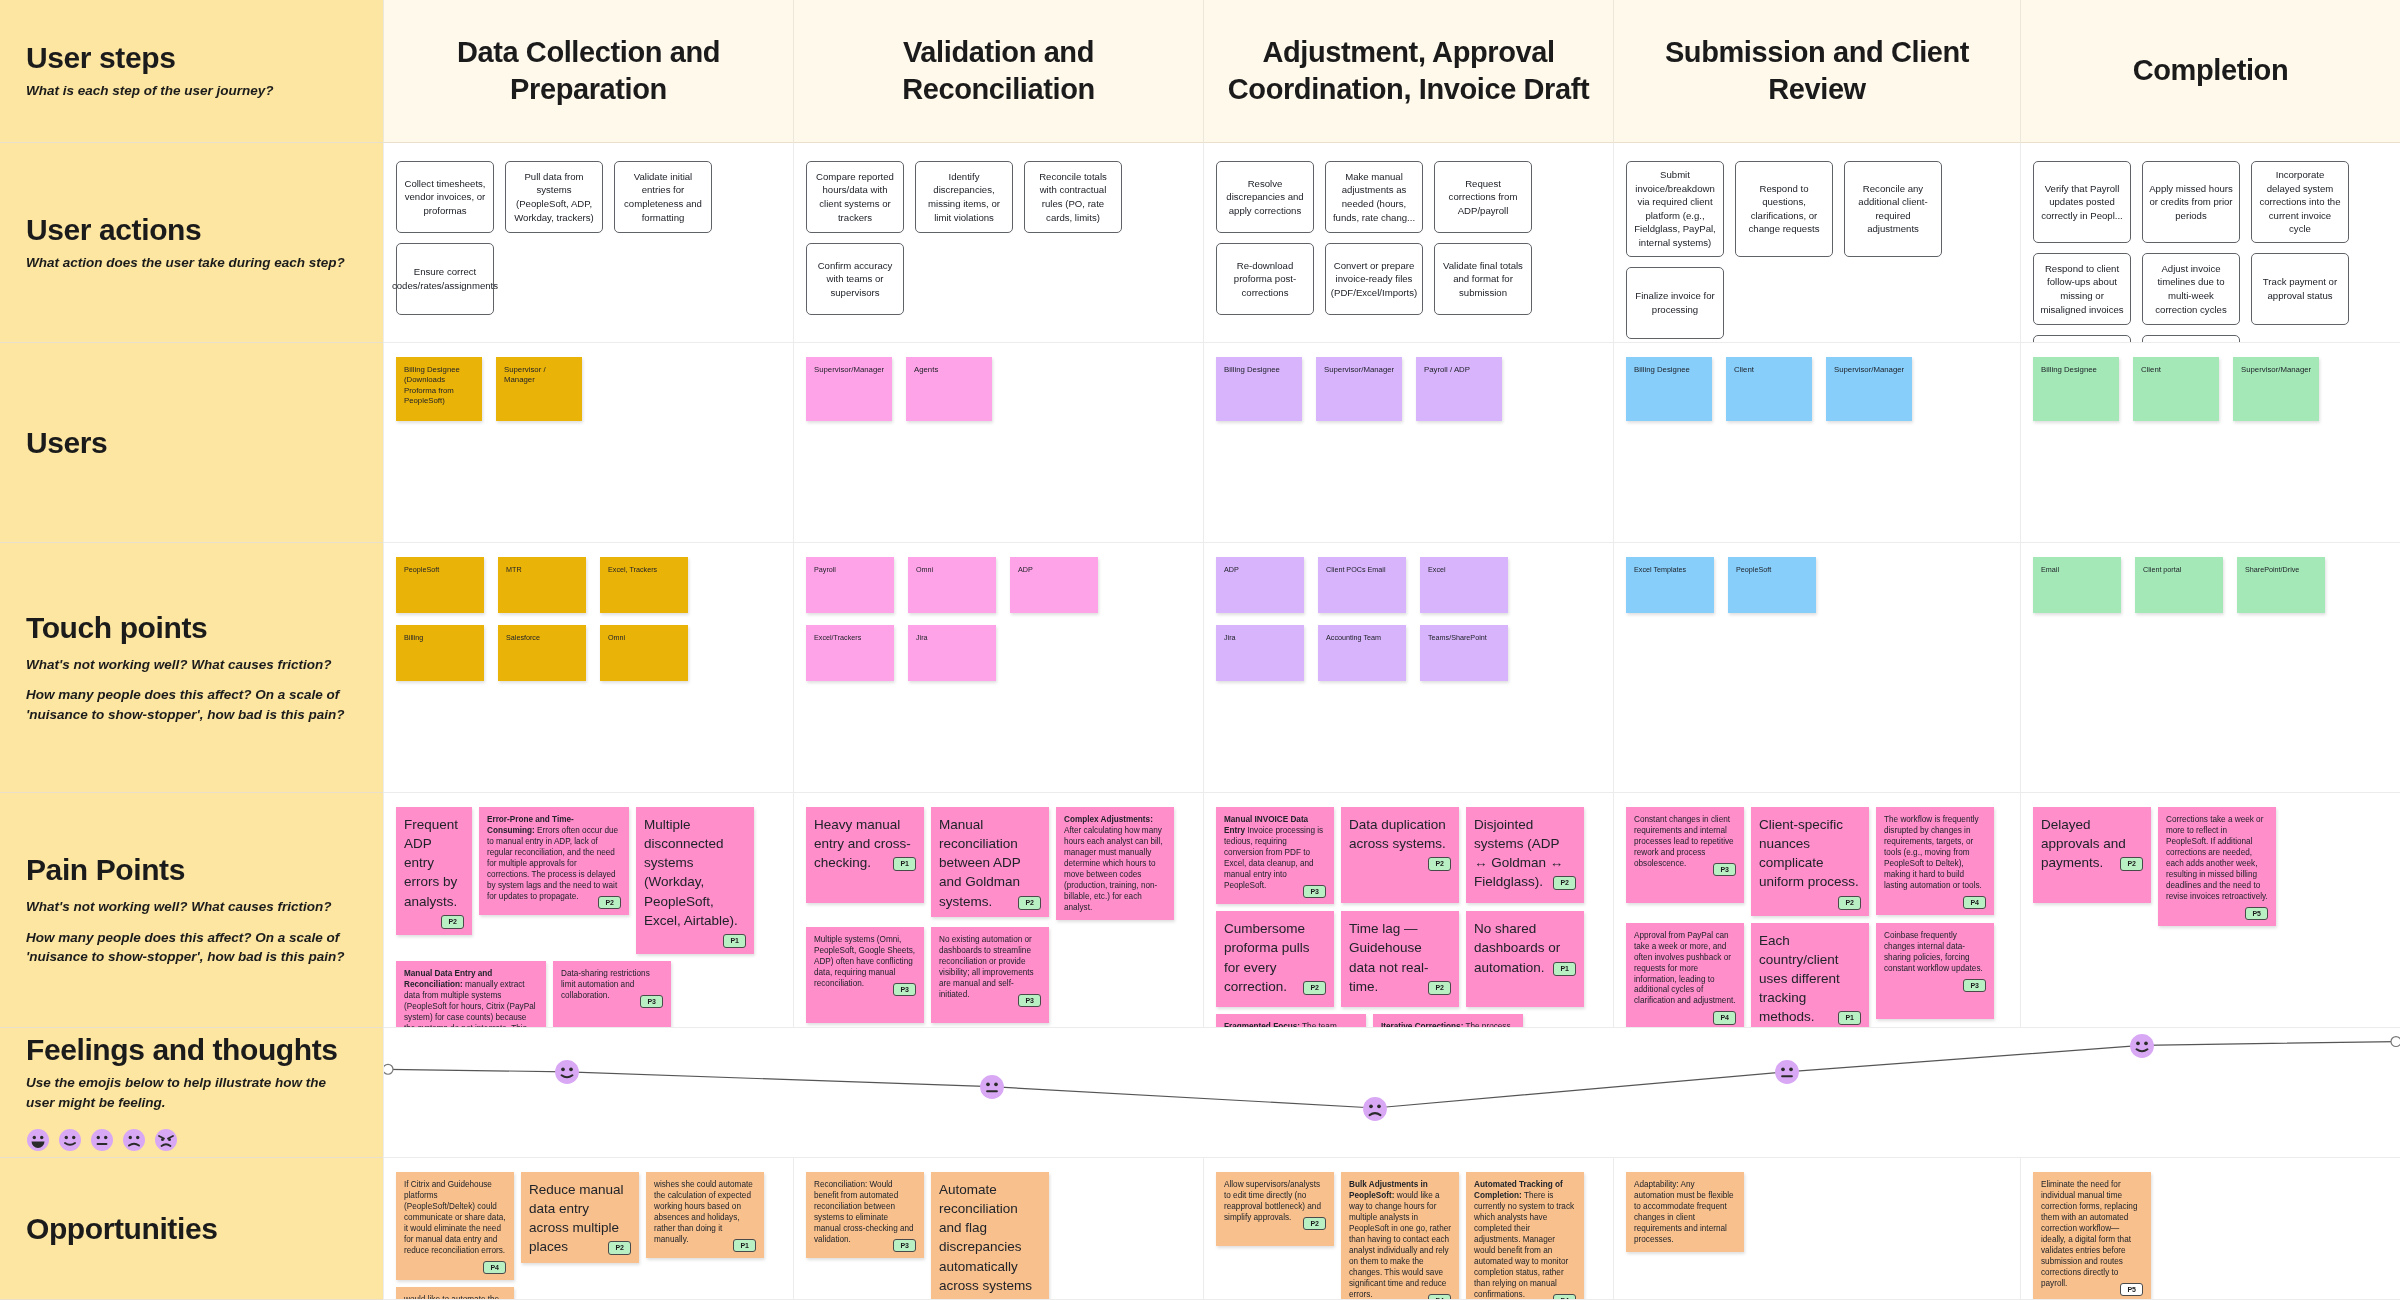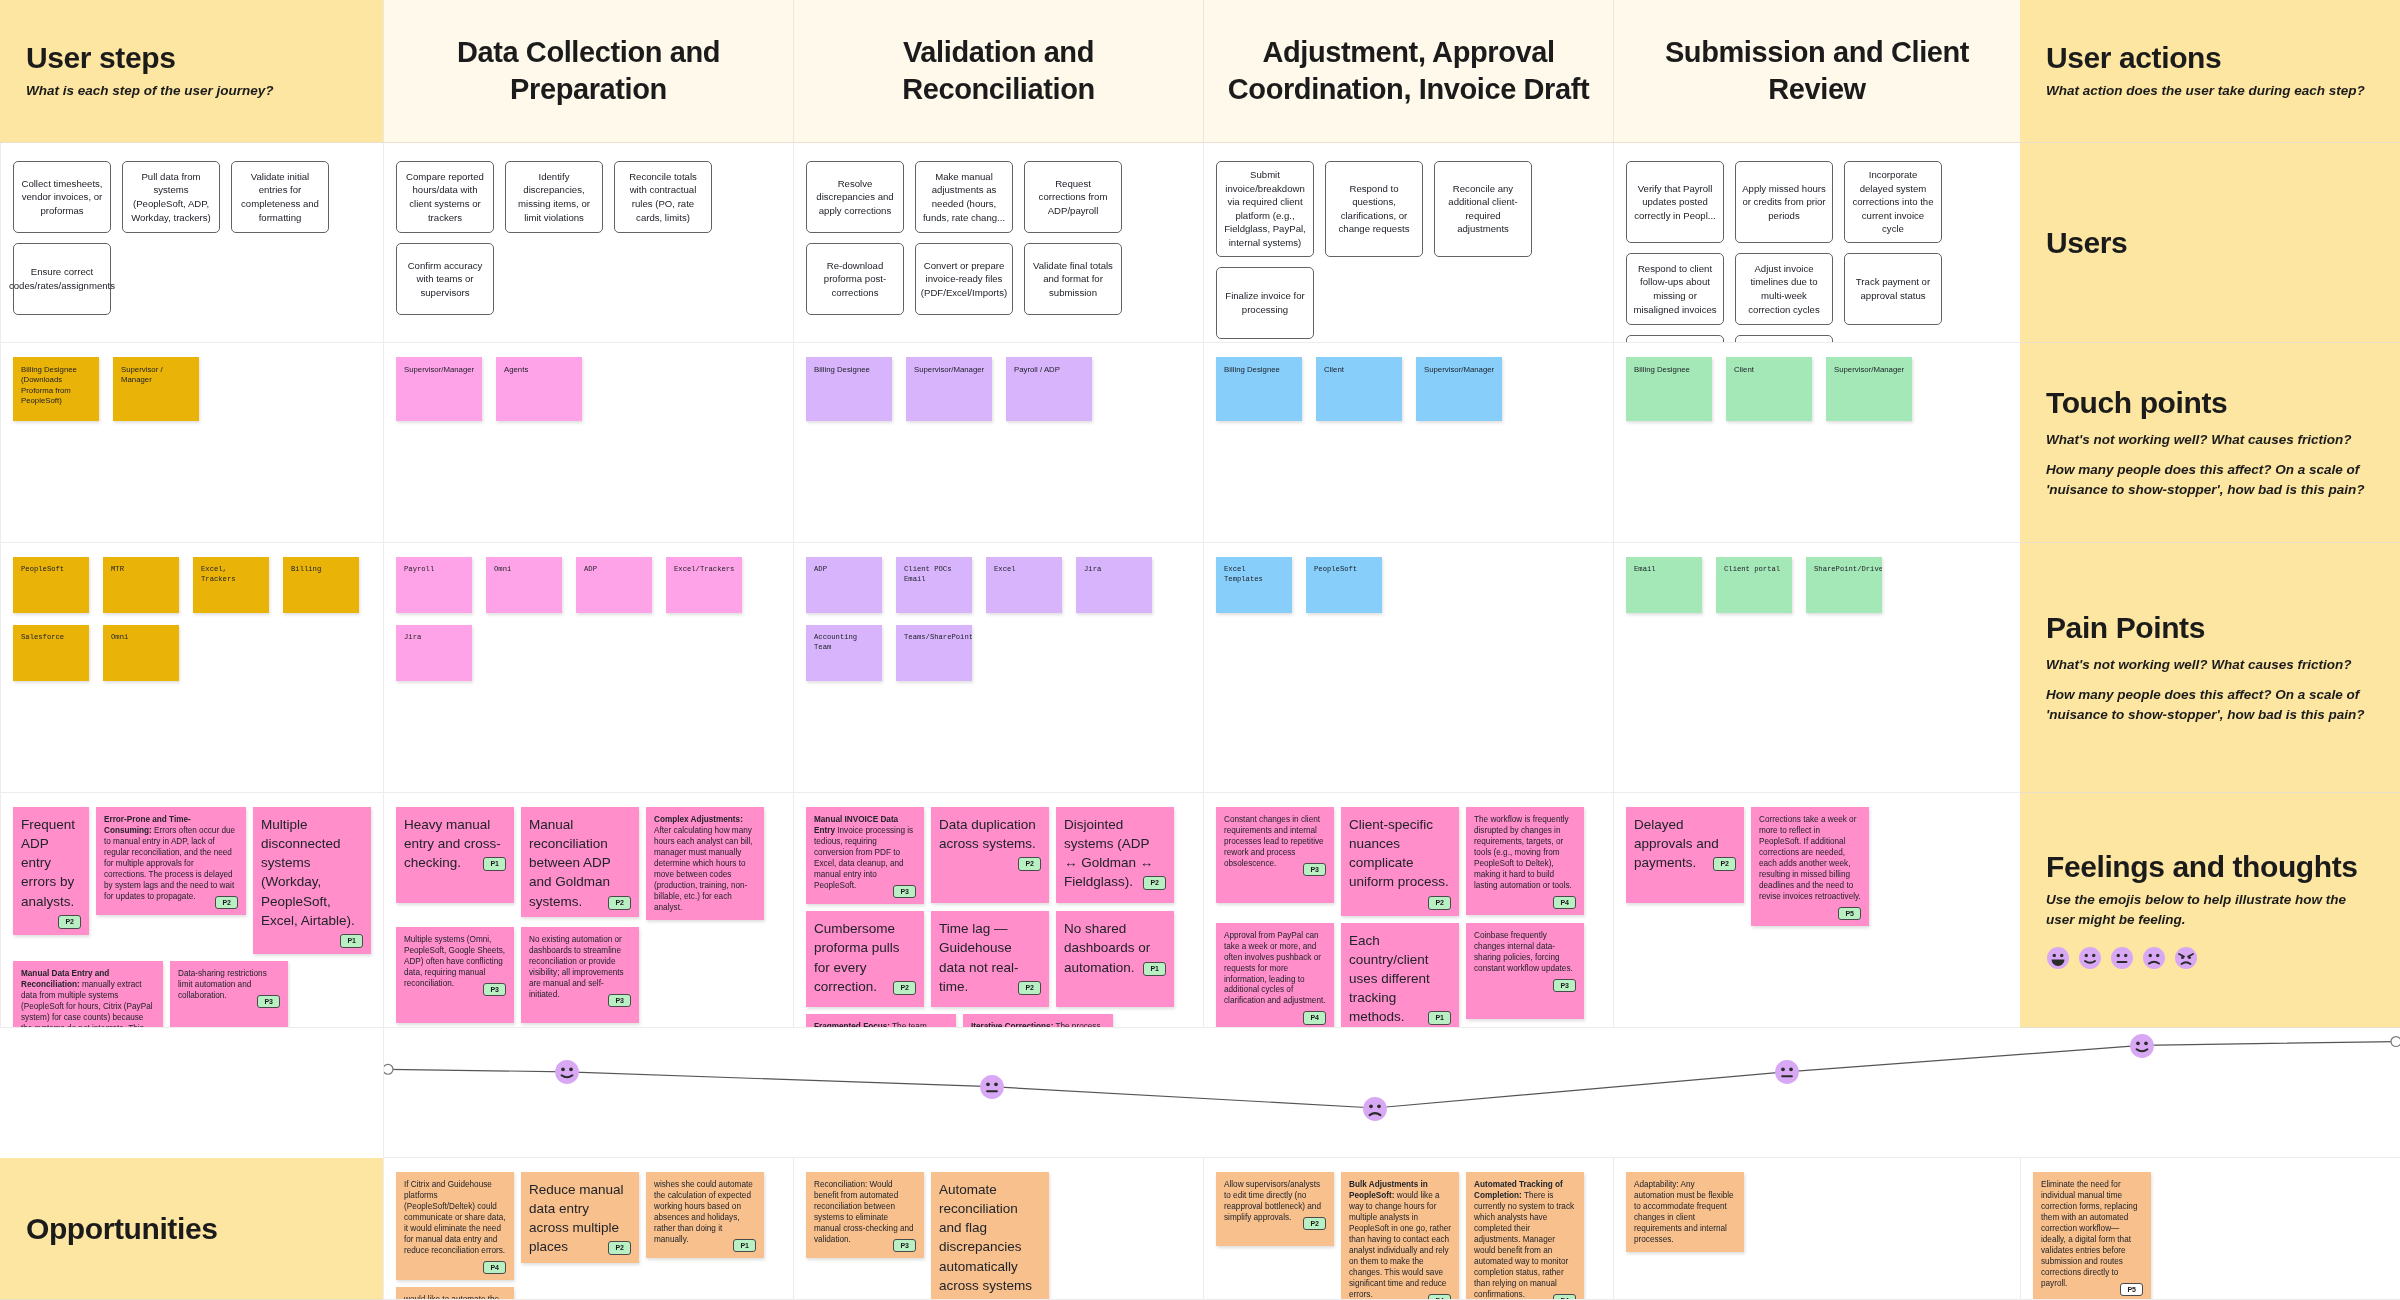--- a/index.html
+++ b/index.html
@@ -79,21 +79,21 @@
     box-shadow: 1px 2px 3px rgba(0,0,0,0.13);
     padding: 8px 8px 6px 8px;
     font-size: 8.2px; line-height: 1.34; color: #20232a;
     overflow: hidden;
   }
   .note .title { font-weight: 700; }
   .note.big { font-size: 13.5px; line-height: 1.42; font-weight: 400; }
 
   
   .r-users .note { width: 86px; height: 64px; font-size: 7.8px; }
-  .r-touch .note { width: 76px; height: 56px; font-size: 7.2px; font-family: Liberation Mono, monospace; }
+  .r-touch .note { width: 88px; height: 56px; font-size: 7.2px; }
   .r-users .cell-inner, .r-touch .cell-inner { gap: 12px 14px; }
 
   .n-orange { background: #eab308; }
   .n-pink   { background: #ffa3e8; }
   .n-purple { background: #d8b4fc; }
   .n-blue   { background: #87cefa; }
   .n-green  { background: #a4e8b7; }
   .n-pain   { background: #ff8ecb; }
   .n-opp    { background: #f8c08c; }
 
@@ -145,20 +145,23 @@
       <span>Data Collection and Preparation</span>
     </div>
   <div class="stage-head">
       <span>Validation and Reconciliation</span>
     </div>
   <div class="stage-head">
       <span>Adjustment, Approval Coordination, Invoice Draft</span>
     </div>
   <div class="stage-head">
       <span>Submission and Client Review</span>
+    </div>
+  <div class="stage-head">
+      <span>Completion</span>
     </div>
 
   <div class="lbl">
     <h2>User actions</h2>
     <div class="sub">What action does the user take during each step?</div>
   </div>
   <div class="cell r-actions">
       <div class="cell-inner">
         <div class="action">Collect timesheets, vendor invoices, or proformas</div>
         <div class="action">Pull data from systems (PeopleSoft, ADP, Workday, trackers)</div>

